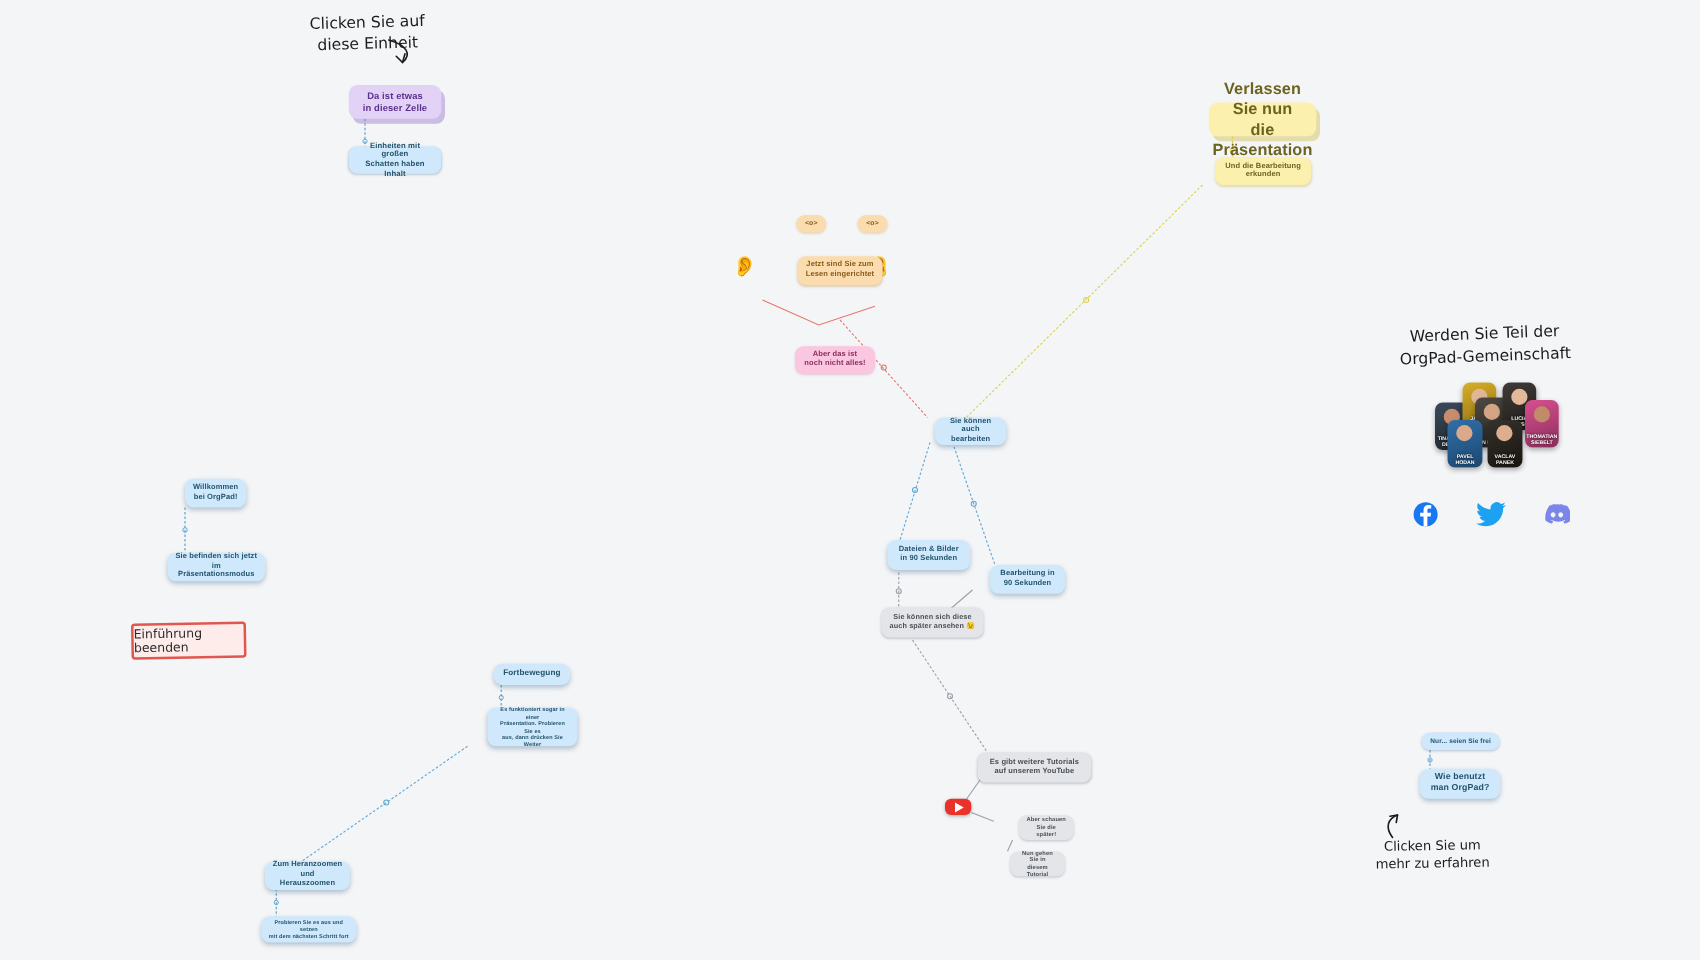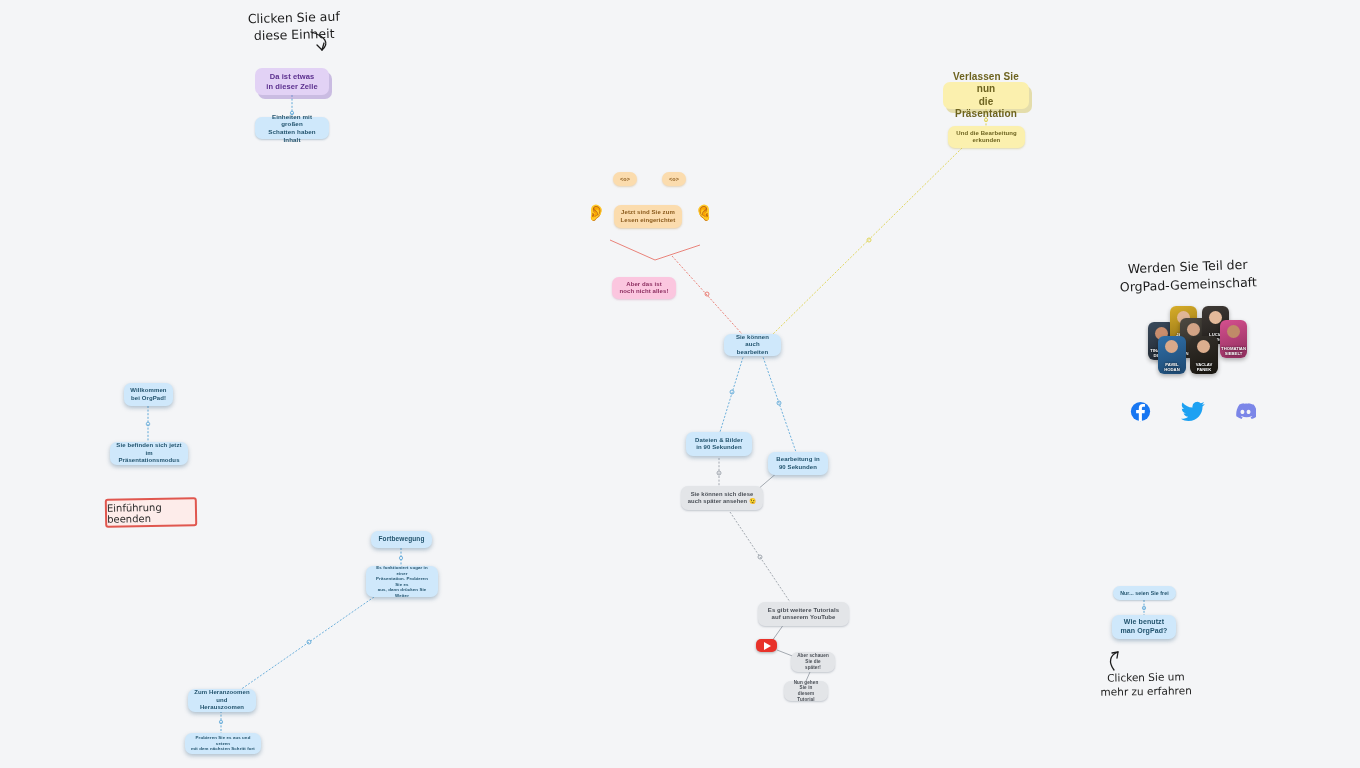--- a/index.html
+++ b/index.html
@@ -24,20 +24,21 @@
     box-sizing: border-box;
     border-radius: 7px;
     text-align: center;
     display: flex;
     align-items: center;
     justify-content: center;
     line-height: 1.25;
     font-weight: bold;
     letter-spacing: .1px;
     padding: 4px 6px;
+    margin-left: 24px;
   }
   
   .n-blue   { background:#cfe8fb; color:#23546e; box-shadow:0 1px 2px rgba(70,110,140,.33); }
   .n-blue-s { background:#cfe8fb; color:#23546e; box-shadow:0 2px 4px rgba(70,110,140,.40); }
   .n-purple { background:#e2d2f5; color:#5b2f8e; box-shadow:3px 4px 0 rgba(150,120,200,.45); }
   .n-yellow { background:#fbf0ae; color:#6d6320; box-shadow:3px 4px 0 rgba(215,200,110,.55); }
   .n-yellow2{ background:#fbf0ae; color:#6d6320; box-shadow:0 1px 2px rgba(200,185,100,.45); }
   .n-orange { background:#fbdcae; color:#8a5a1c; box-shadow:0 1px 2px rgba(200,160,100,.45); }
   .n-orange-sm{ background:#fbdcae; color:#8a5a1c; box-shadow:0 1px 2px rgba(200,160,100,.40); }
   .n-pink   { background:#fbc6df; color:#8c2e60; box-shadow:0 1px 2px rgba(200,130,170,.40); }
@@ -170,21 +171,21 @@
   </div>
 
   <div class="node n-purple" style="left:255px; top:68px; width:74px; height:27px; font-size:7.5px;">
     <span>Da ist etwas<br>in dieser Zelle</span>
   </div>
 
   <div class="node n-blue" style="left:255px; top:117px; width:74px; height:22px; font-size:6.2px;">
     <span>Einheiten mit großen<br>Schatten haben Inhalt</span>
   </div>
 
-  <div class="node n-yellow" style="left:943px; top:82px; width:86px; height:27px; font-size:10px;">
+  <div class="node n-yellow" style="left:943px; top:82px; width:86px; height:27px; font-size:13px;">
     <span>Verlassen Sie nun<br>die Präsentation</span>
   </div>
 
   <div class="node n-yellow2" style="left:948px; top:126px; width:77px; height:22px; font-size:6px;">
     <span>Und die Bearbeitung<br>erkunden</span>
   </div>
 
   <div class="node n-orange-sm" style="left:613px; top:172px; width:24px; height:14px; font-size:5.5px;">
     <span>&lt;o&gt;</span>
   </div>

